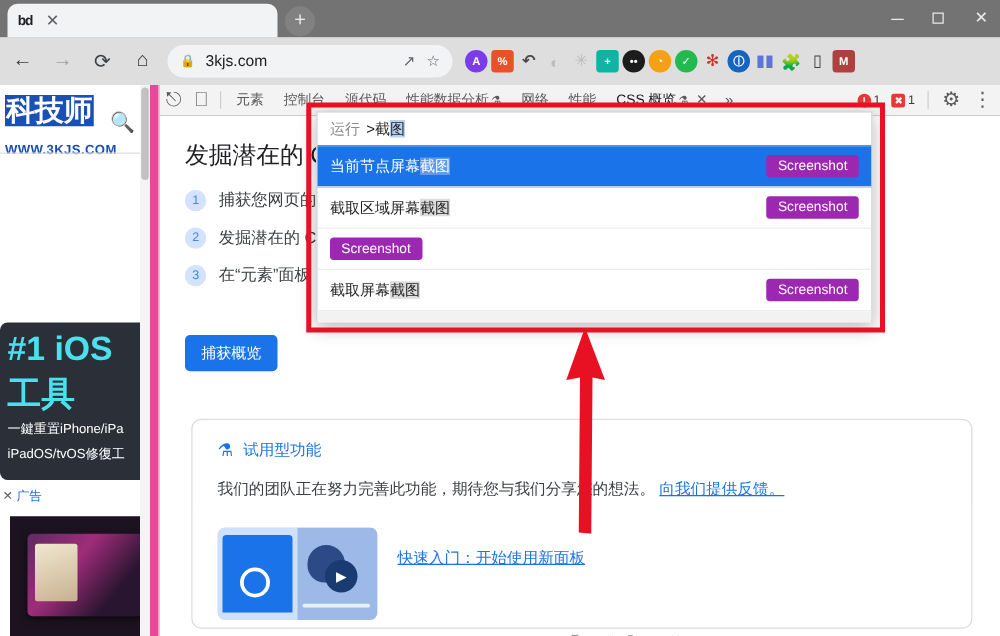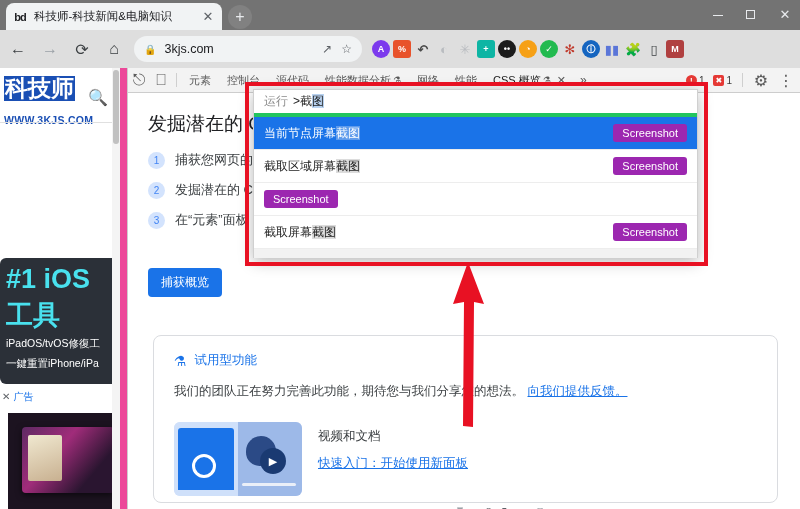--- a/index.html
+++ b/index.html
@@ -236,21 +236,21 @@
   .wm .wm-cn span.f { color: #5c6066; }
 
   
   .palette {
     position: absolute; left: 253px; top: 89px; width: 445px; height: 169px;
     background: #fff; border: 1px solid #d0d0d0;
     box-shadow: 0 4px 14px rgba(0,0,0,.28); z-index: 40;
   }
   .pal-in {
     height: 27px; display: flex; align-items: center; padding: 0 10px;
-    border-bottom: 4px solid #22c55e;
+    border-bottom: 1px solid #22c55e;
   }
   .pal-in .pfx { font-size: 12px; color: #8b8b8b; margin-right: 5px; }
   .pal-in .val { font-size: 12px; color: #1f1f1f; }
   .pal-in .sel-ch { background: #b8d2f0; }
   .pal-row {
     height: 33px; display: flex; align-items: center; justify-content: space-between;
     padding: 0 10px; border-bottom: 1px solid #ededed;
   }
   .pal-row .lbl { font-size: 12px; color: #222; }
   .pal-row.act { background: #1a73e8; }
@@ -271,21 +271,20 @@
   .anno-arrow { position: absolute; left: 440px; top: 262px; width: 60px; height: 165px; z-index: 60; }
 </style>
 </head>
 <body>
 
 <div id="root">
 
   <div class="titlebar">
     <div class="tab">
       <div class="tab-fav">bd</div>
-      <div class="tab-title">科技师-科技新闻&amp;电脑知识</div>
       <div class="tab-close">✕</div>
     </div>
     <div class="newtab">+</div>
     <div class="wincontrols">
       <div class="wc wc-min">
           <i></i>
         </div>
       <div class="wc wc-max">
           <i></i>
         </div>
@@ -332,22 +331,22 @@
         <span class="cn">科技师</span>
         <span class="dom">WWW.3KJS.COM</span>
       </div>
       <div class="site-search">🔍</div>
       <div class="site-div"></div>
 
 
       <div class="ad2">
         <div class="big">#1 iOS</div>
         <div class="big">工具</div>
+        <div class="sm">一鍵重置iPhone/iPa</div>
         <div class="sm">iPadOS/tvOS修復工</div>
-        <div class="sm">一鍵重置iPhone/iPa</div>
       </div>
 
       <div class="adlbl">
         <span class="x">✕</span><span>广告</span>
       </div>
 
       <div class="ad3">
         <div class="ipad">
             <div class="scr"></div>
           </div>
@@ -437,21 +436,20 @@
               <div class="lft">
                   <div class="bk"></div>
                   <div class="ring"></div>
                 </div>
               <div class="rgt"></div>
               <div class="face"></div>
               <div class="play">▶</div>
               <div class="bar"></div>
             </div>
             <div class="vtxt">
-              <div class="v1">视频和文档</div>
               <div class="v2">快速入门：开始使用新面板</div>
             </div>
           </div>
         </div>
       </div>
     </div>
 
     <div class="wm">
       <div class="wm-cn" id="wm-cn">
           <span class="o">科</span>

